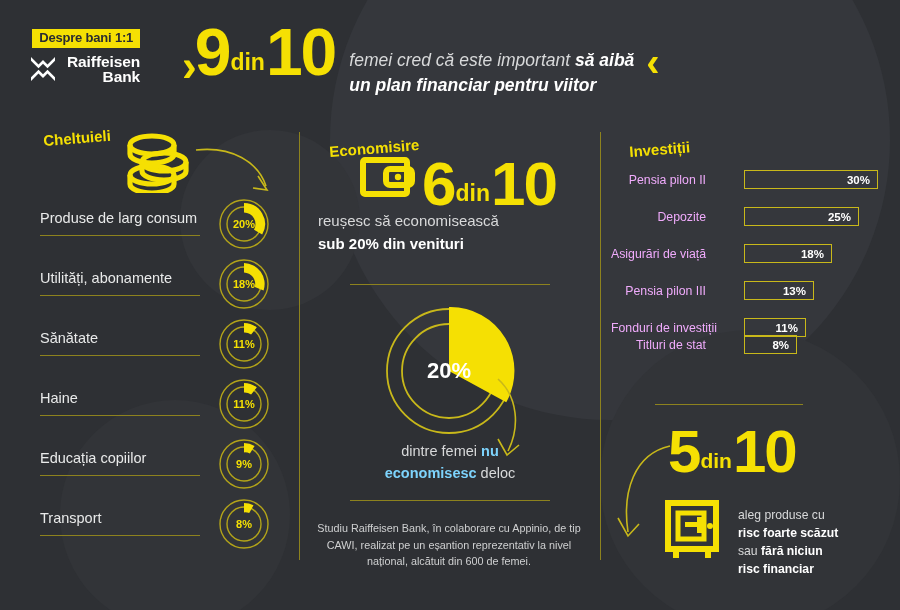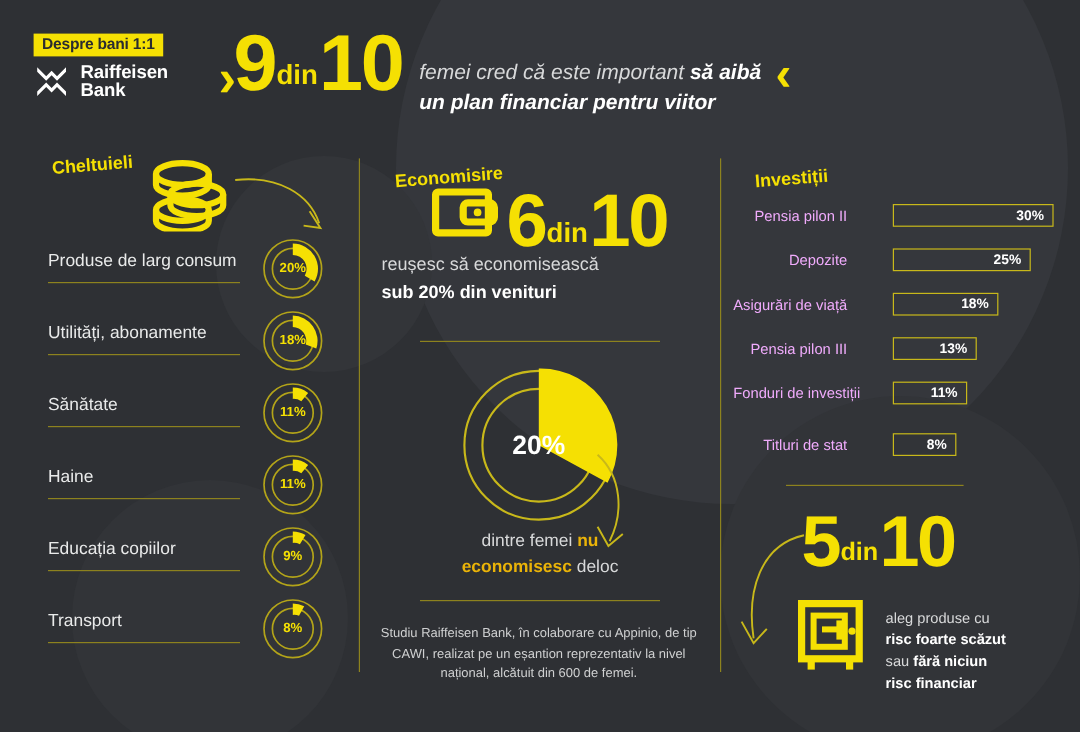--- a/index.html
+++ b/index.html
@@ -21,21 +21,21 @@
     border-radius: 50%;
     background: #35373c;
     pointer-events: none;
   }
   .bg-blob.b1 { width: 560px; height: 560px; left: 330px; top: -140px; }
   .bg-blob.b2 { width: 300px; height: 300px; left: 600px; top: 330px; background:#323438; }
   .bg-blob.b3 { width: 230px; height: 230px; left: 60px; top: 400px; background:#323438; }
   .bg-blob.b4 { width: 180px; height: 180px; left: 180px; top: 130px; background:#333539; }
 
   
-  .logo-wrap { position: absolute; left: 28px; top: 28px; }
+  .logo-wrap { position: absolute; left: 28px; top: 28px; text-align: right; }
   .badge {
     display: inline-block;
     background: #F5E003;
     color: #2a2c30;
     font-weight: bold;
     font-size: 13px;
     letter-spacing: -0.2px;
     padding: 2px 7px 3px 7px;
     line-height: 1.05;
     white-space: nowrap;
@@ -96,21 +96,21 @@
   .hdiv { position: absolute; height: 1.4px; background: #8d821e; }
 
   .big-donut { position: absolute; left: 383px; top: 305px; }
   .big-donut .pct {
     position: absolute; left: 0; top: 0; width: 100%; height: 100%;
     display: flex; align-items: center; justify-content: center;
     color: #ffffff; font-weight: bold; font-size: 22px;
   }
   .mid-cap { position: absolute; left: 330px; top: 440px; width: 240px; text-align: center; }
   .mid-cap .c1 { color:#d8d9da; font-size: 14.5px; line-height: 1.55; }
-  .mid-cap .c1 b, .mid-cap .c2 b { color:#eab308; font-weight: bold; }
+  .mid-cap .c1 b, .mid-cap .c2 b { color:#7dd3fc; font-weight: bold; }
   .mid-cap .c2 { color:#d8d9da; font-size: 14.5px; line-height: 1.55; }
   .footnote {
     position: absolute; left: 310px; top: 520px; width: 278px;
     color:#cfd0d1; font-size: 10.8px; line-height: 1.55; text-align: center;
   }
 
   
   .bar-row { position: absolute; display: flex; align-items: center; height: 19px; }
   .bar-label {
     width: 105px; text-align: right; color:#f0abfc; font-size: 12.3px;
@@ -351,21 +351,21 @@
     </div>
   </div>
 
   <div class="bar-row" style="left:611px; top:318px;">
     <div class="bar-label">Fonduri de investiții</div>
     <div class="bar-track" style="width:62px;">
       <span class="bar-val">11%</span>
     </div>
   </div>
 
-  <div class="bar-row" style="left:611px; top:361px;">
+  <div class="bar-row" style="left:611px; top:335px;">
     <div class="bar-label">Titluri de stat</div>
     <div class="bar-track" style="width:53px;">
       <span class="bar-val">8%</span>
     </div>
   </div>
 
   <div class="hdiv" style="left:655px; top:404px; width:148px;"></div>
 
   <div class="bottom-frac">
     <span class="num">5</span>

